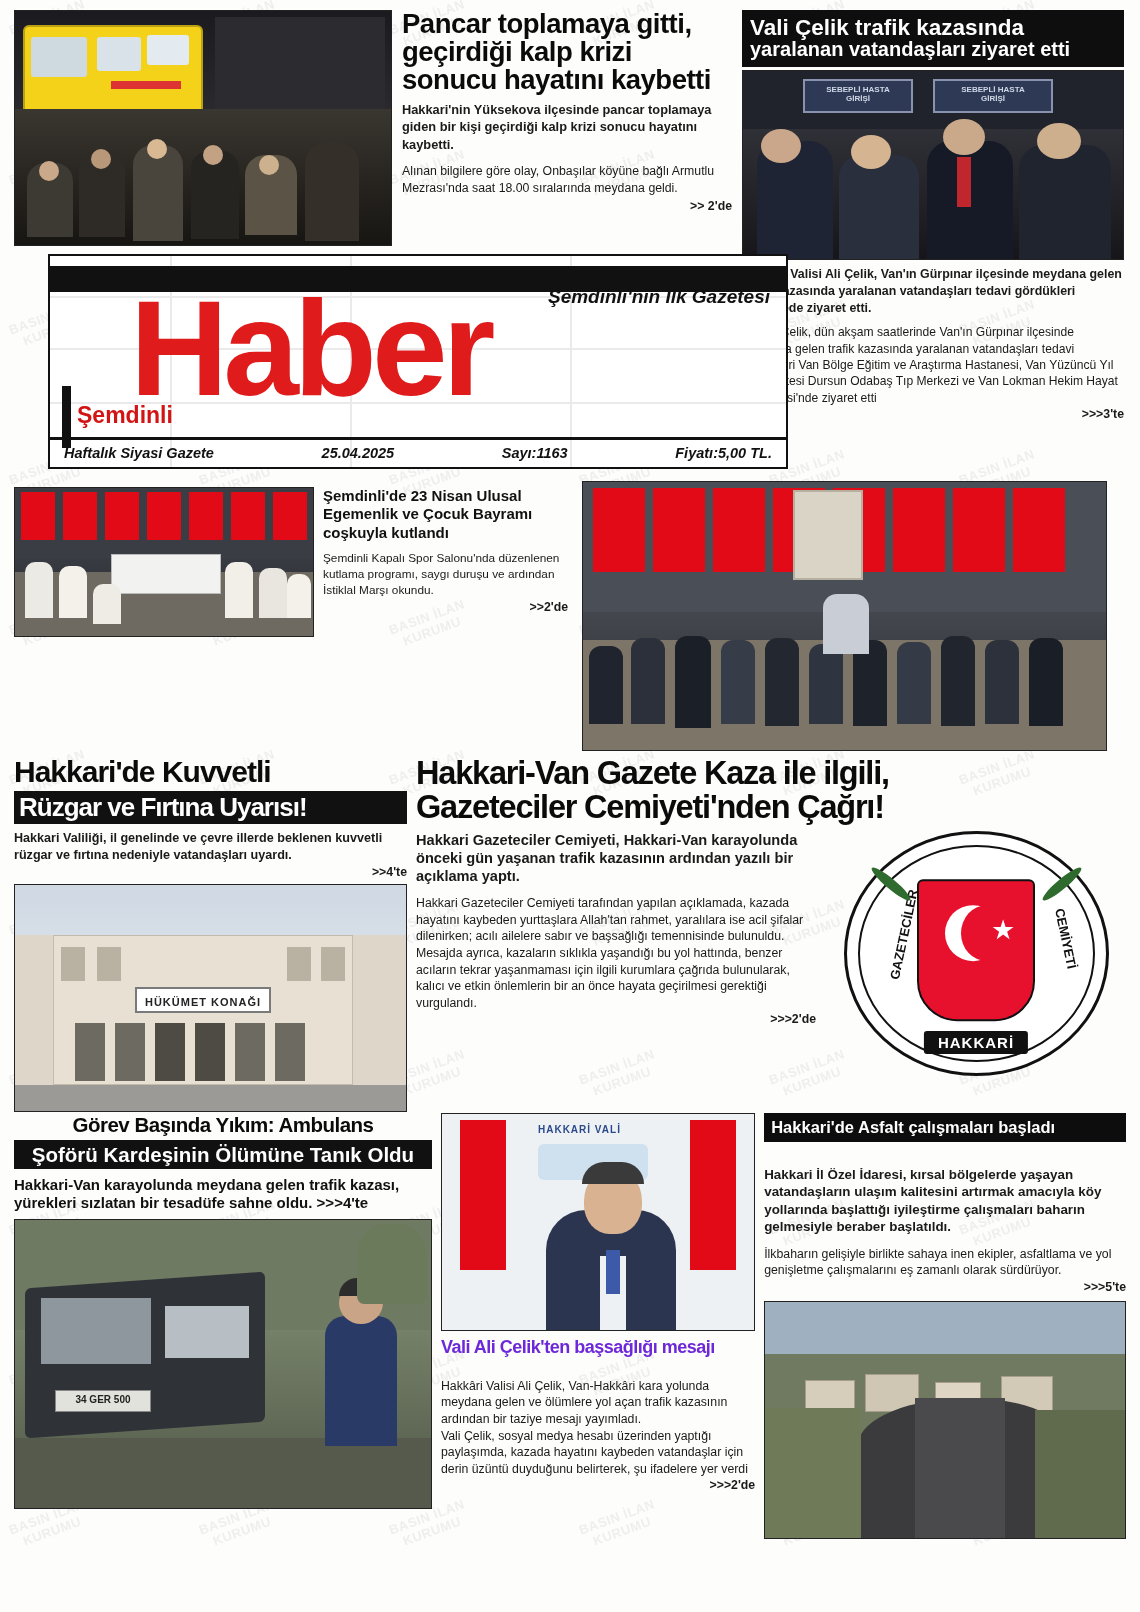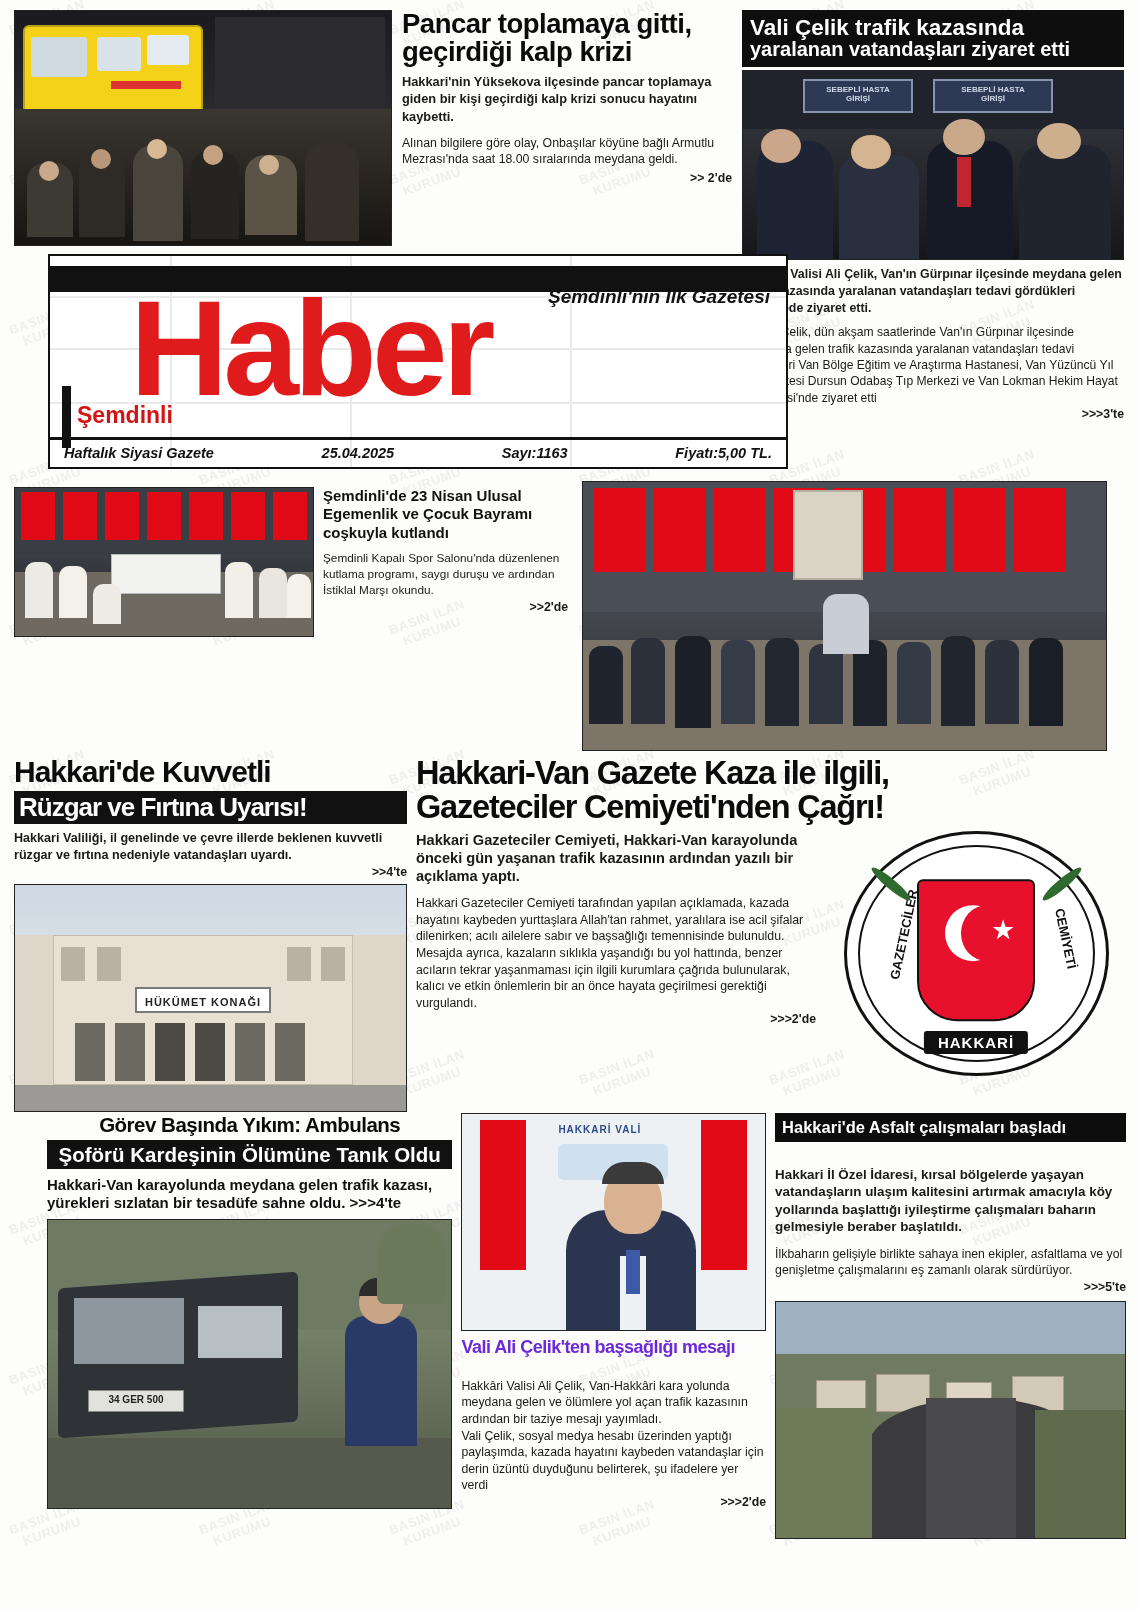--- a/index.html
+++ b/index.html
@@ -100,21 +100,21 @@
   .seal .ring2 { position:absolute; inset:14px; border-radius:50%; border:2px solid #111; }
   .seal .shield { position:absolute; left:50%; top:50%; transform:translate(-50%,-52%); width:118px; height:142px; background:#e8112d; border:2px solid #111; border-radius:6px 6px 40px 40px; }
   .seal .moon { position:absolute; left:26px; top:24px; width:56px; height:56px; border-radius:50%; background:#fff; }
   .seal .moon2 { position:absolute; left:42px; top:24px; width:52px; height:56px; border-radius:50%; background:#e8112d; }
   .seal .star { position:absolute; left:72px; top:36px; color:#fff; font-size:27px; line-height:1; }
   .seal .hk { position:absolute; left:50%; bottom:22px; transform:translateX(-50%); background:#111; color:#fff; font-size:15px; font-weight:700; padding:3px 14px; border-radius:3px; letter-spacing:1px; }
   .seal .w { position:absolute; font-size:13px; font-weight:700; color:#111; }
 
   
   .bottom { display:flex; gap:9px; margin-top:6px; height:455px; }
-  .b1 { width:439px;margin-left:33px; }
+  .b1 { width:439px; }
   .b2 { width:330px; }
   .b3 { width:380px; }
   .gorev-hl { font-size:20.5px; font-weight:700; line-height:1.15; text-align:center; }
   .gorev-lead { font-size:15px; font-weight:700; line-height:1.22; }
   .vali-mesaj-hl { font-size:18px; font-weight:700; color:#6d28d9; line-height:1.1; }
   .asfalt-band { background:#0d0d0d; color:#fff; font-size:16.5px; font-weight:700; padding:5px 7px; }
   .ambulance { background:linear-gradient(#1b1b1f 0%, #2b2a2e 45%, #181818 100%); }
   .crowd-row { position:absolute; bottom:0; left:0; right:0; height:58%; background:linear-gradient(#3a3630,#171512); }
   .sky { background:linear-gradient(#cfd8e3,#eef2f6); }
 </style>
@@ -215,20 +215,21 @@
       <div style="position:absolute;bottom:86px;left:132px;width:20px;height:20px;border-radius:50%;background:#d8b994;"></div>
       <div style="position:absolute;bottom:80px;left:188px;width:20px;height:20px;border-radius:50%;background:#c2a283;"></div>
       <div style="position:absolute;bottom:70px;left:244px;width:20px;height:20px;border-radius:50%;background:#cdb08d;"></div>
       <div style="position:absolute;bottom:88px;left:302px;width:20px;height:20px;border-radius:50%;background:#b79madjust;"></div>
     </div>
 
     <div class="top-mid">
       <div class="hl-black hl1">
         <span class="l">Pancar toplamaya gitti,</span>
         <span class="l">geçirdiği kalp krizi</span>
+        <span class="l">sonucu hayatını kaybetti</span>
       </div>
       <div class="body-txt body-bold" style="margin-top:7px;font-size:12.8px;">Hakkari'nin Yüksekova ilçesinde pancar toplamaya giden bir kişi geçirdiği kalp krizi sonucu hayatını kaybetti.</div>
       <div class="body-txt" style="margin-top:10px;">Alınan bilgilere göre olay, Onbaşılar köyüne bağlı Armutlu Mezrası'nda saat 18.00 sıralarında meydana geldi.</div>
       <div class="body-txt more" style="text-align:right;margin-top:2px;">&gt;&gt; 2'de</div>
     </div>
 
     <div class="top-right">
       <div class="vali-band">
         <div class="t1">Vali Çelik trafik kazasında</div>
         <div class="t2">yaralanan vatandaşları ziyaret etti</div>

